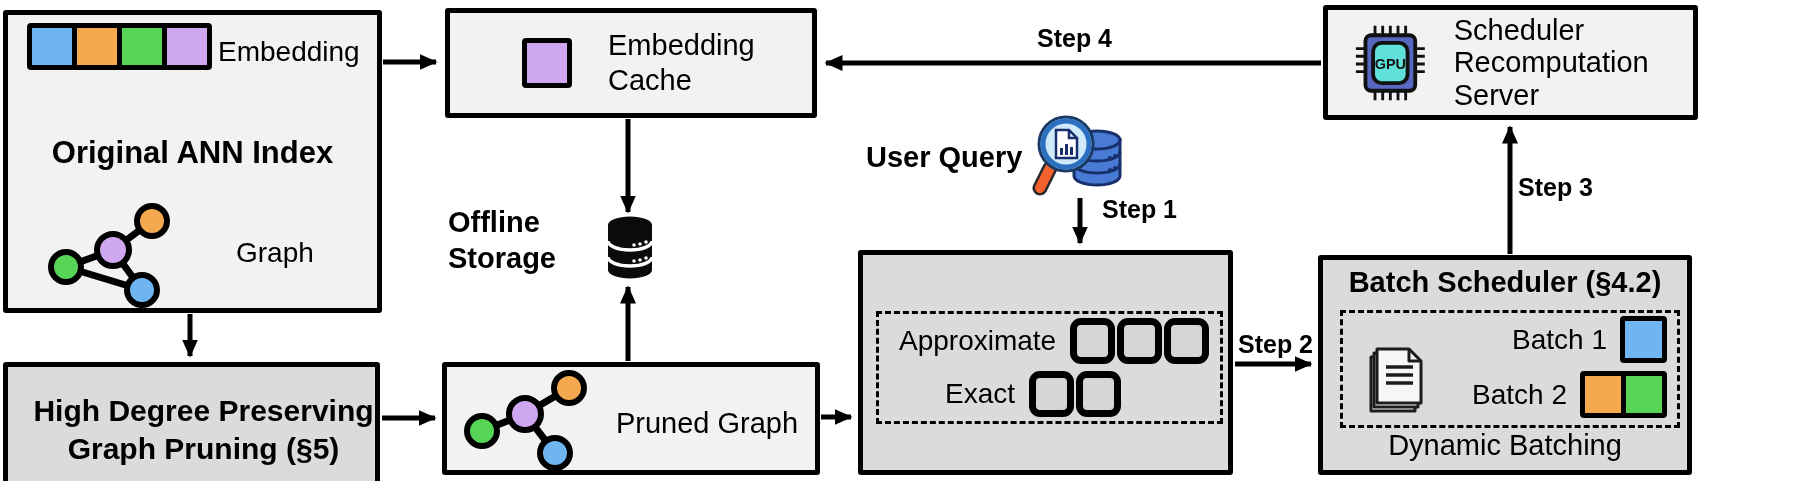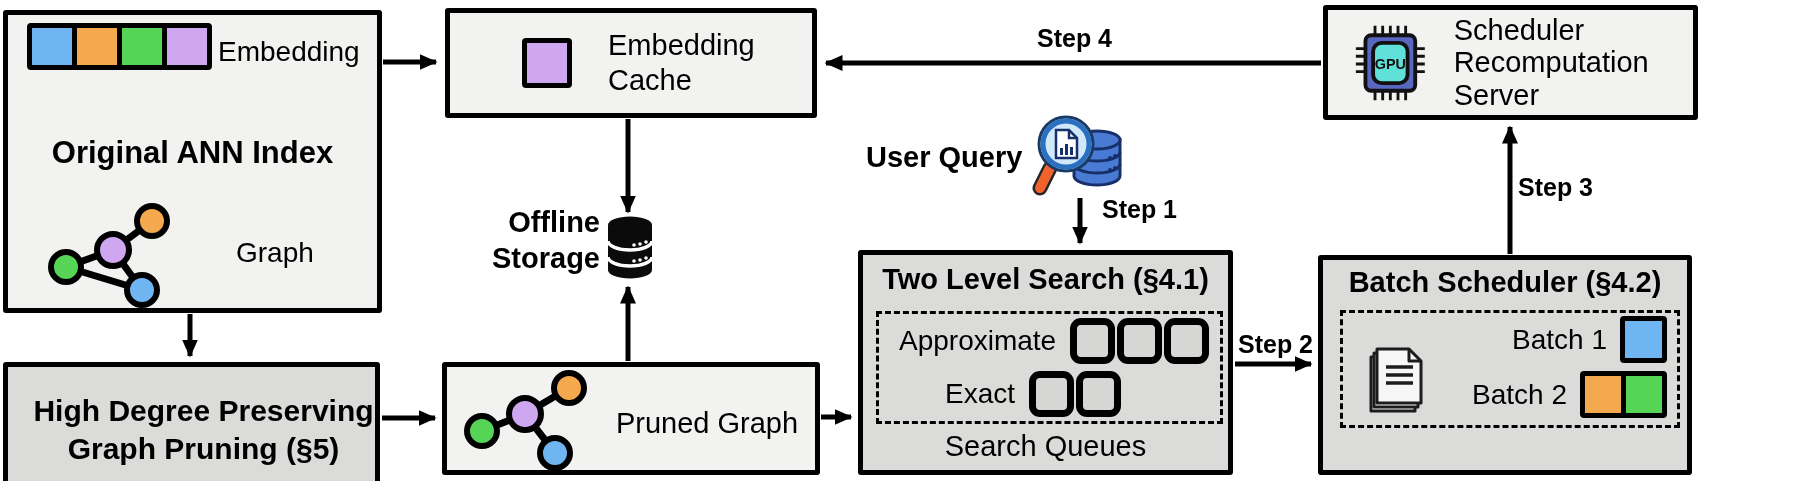--- a/index.html
+++ b/index.html
@@ -24,21 +24,21 @@
   
   #box-cache{left:445px;top:8px;width:372px;height:110px;display:flex;align-items:center;padding-left:72px;gap:36px;}
   #cache-label{font-size:29px;line-height:1.2;width:170px;}
 
   
   .swatch-group{display:flex;gap:5px;background:#000;border:5px solid #000;border-radius:4px;}
   .swatch-group > div{width:41px;height:44px;}
   #cache-swatch.swatch-group > div{width:40px;height:40px;}
 
   
-  #storage-label{left:448px;top:204px;width:152px;text-align:right;font-weight:bold;font-size:29px;line-height:1.25;white-space:normal;}
+  #storage-label{left:448px;top:204px;width:152px;text-align:left;font-weight:bold;font-size:29px;line-height:1.25;white-space:normal;}
   #storage-icon{position:absolute;left:604px;top:215px;}
 
   
   #box-highdegree{left:3px;top:362px;width:377px;height:135px;display:flex;align-items:center;justify-content:center;}
   #highdegree-label{width:345px;text-align:center;font-weight:bold;font-size:30px;line-height:1.25;}
 
   
   #box-pruned{left:442px;top:362px;width:378px;height:113px;}
   #pruned-graph-svg{position:absolute;left:10px;top:4px;overflow:visible;}
   #pruned-label{left:160px;top:40px;width:200px;text-align:center;font-size:29px;}
@@ -210,39 +210,37 @@
     <path d="M24,18 h13 l8,8 v20 h-21 z" fill="#fff" stroke="var(--database-outline)" stroke-width="2.5"></path>
     <path d="M37,18 v8 h8" fill="none" stroke="var(--database-outline)" stroke-width="2.5"></path>
     <g fill="var(--database-outline)">
       <rect x="28" y="36" width="3" height="7"></rect>
       <rect x="33" y="32" width="3" height="11"></rect>
       <rect x="38" y="35" width="3" height="8"></rect>
     </g>
   </svg>
 
   <div class="box dark" id="box-twolevel">
-    <div id="twolevel-title">Two Level Search (§4.1)</div>
     <div class="dashed" id="twolevel-dashed">
       <div class="queue-row" id="queue-row-0">
         <div class="queue-label">Approximate</div>
         <div class="queue-slots">
             <div></div>
             <div></div>
             <div></div>
           </div>
       </div>
       <div class="queue-row" id="queue-row-1">
         <div class="queue-label">Exact</div>
         <div class="queue-slots" style="margin-right:99px;">
             <div></div>
             <div></div>
           </div>
       </div>
     </div>
-    <div id="twolevel-footer">Search Queues</div>
   </div>
 
   <div class="box dark" id="box-batch">
     <div id="batch-title">Batch Scheduler (§4.2)</div>
     <div class="dashed" id="batch-dashed">
       <svg id="docs-icon" width="80" height="90">
         <g stroke="#1c1c1c" stroke-width="3" fill="#f6f6f6" stroke-linejoin="round">
           <path d="M16,22 h32 l12,12 v42 h-44 z" transform="translate(-6,8)"></path>
           <path d="M16,22 h32 l12,12 v42 h-44 z" transform="translate(-3,4)"></path>
           <path d="M16,22 h32 l12,12 v42 h-44 z"></path>
@@ -261,20 +259,21 @@
           </div>
       </div>
       <div class="batch-row" id="batch-row-1">
         <div class="batch-label">Batch 2</div>
         <div class="swatch-group">
             <div style="background-color: rgb(245, 169, 79);"></div>
             <div style="background-color: rgb(85, 212, 85);"></div>
           </div>
       </div>
     </div>
+    <div id="batch-footer">Dynamic Batching</div>
   </div>
 
   <div class="box light" id="box-server">
     <svg width="78" height="82" viewBox="0 0 78 82">
       <g stroke="#111" stroke-width="3">
         <path d="M23,2 v10 M31,2 v10 M39,2 v10 M47,2 v10 M55,2 v10"></path>
         <path d="M23,70 v10 M31,70 v10 M39,70 v10 M47,70 v10 M55,70 v10"></path>
         <path d="M3,26 h10 M3,34 h10 M3,42 h10 M3,50 h10"></path>
         <path d="M65,26 h10 M65,34 h10 M65,42 h10 M65,50 h10"></path>
       </g>

